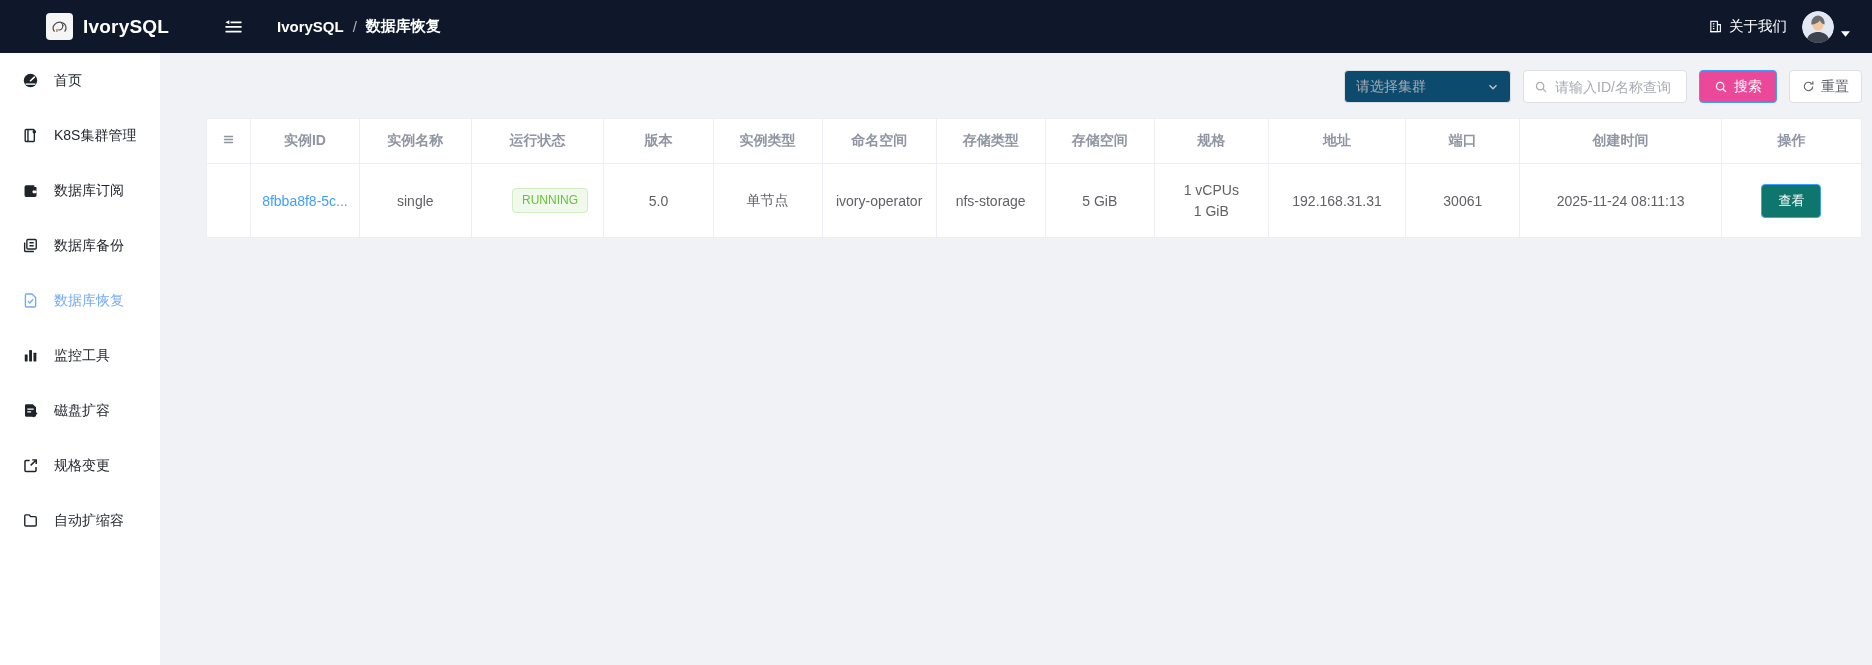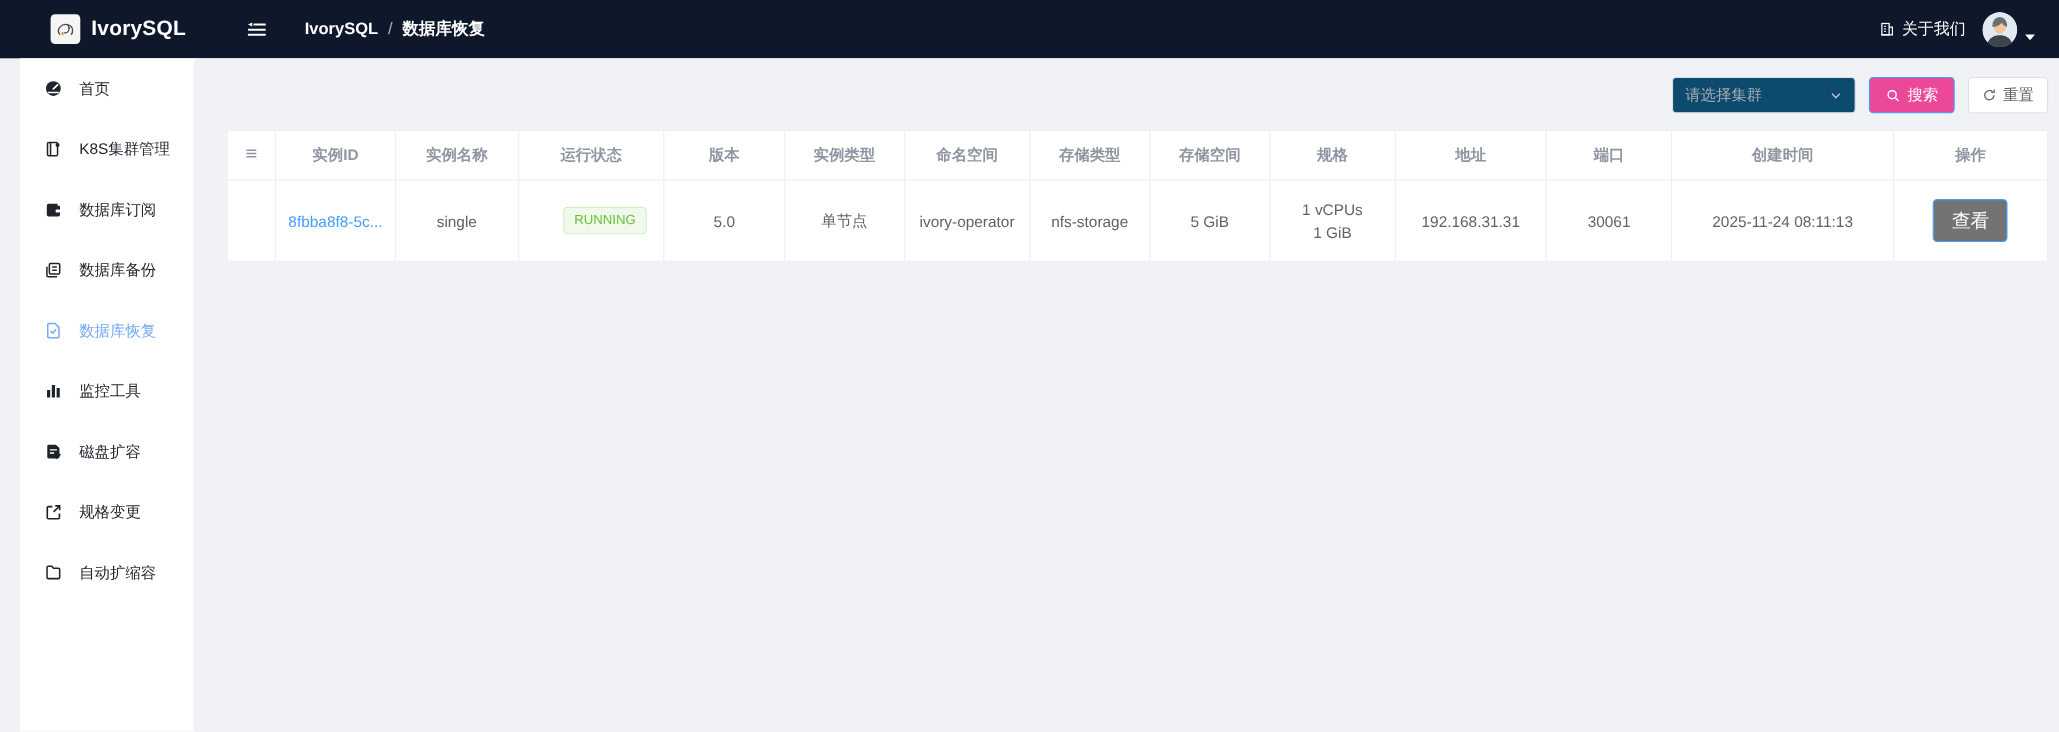--- a/index.html
+++ b/index.html
@@ -13,21 +13,21 @@
   .brand-text { font-size:19px; font-weight:700; letter-spacing:.2px; white-space:nowrap; }
   .fold-btn { margin-left:44px; background:none; border:none; cursor:pointer; display:flex; align-items:center; padding:4px; }
   .breadcrumb { margin-left:30px; display:flex; align-items:center; gap:9px; font-size:15px; font-weight:700; white-space:nowrap; }
   .bc-sep { color:rgba(255,255,255,.65); font-weight:400; }
   .nav-right { margin-left:auto; display:flex; align-items:center; gap:15px; padding-right:22px; }
   .about { display:flex; align-items:center; gap:6px; font-size:14.5px; cursor:pointer; white-space:nowrap; }
   .avatar { width:32px; height:32px; border-radius:50%; overflow:hidden; cursor:pointer; flex:0 0 auto; }
   .nav-caret { align-self:flex-end; margin-bottom:6px; margin-left:-8px; cursor:pointer; display:flex; }
 
   
-  .sidebar { position:absolute; top:53px; left:18px; bottom:0; width:160px; background:#fff;text-align:center; }
+  .sidebar { position:absolute; top:53px; left:0; bottom:0; width:160px; background:#fff;text-align:center; }
   .side-item { height:55px; display:flex; align-items:center; gap:15px; padding-left:22px; font-size:14px; color:#1f232b; cursor:pointer; }
   .side-item .s-icon { width:17px; height:17px; display:flex; align-items:center; justify-content:center; flex:0 0 auto; }
   .side-item.active { color:#74aaf7; }
 
   
   .content { position:absolute; left:176px; top:53px; right:0; bottom:0; background:#f0f2f5; padding:17px 10px 0 30px; }
   .filter-row { display:flex; justify-content:flex-end; align-items:center; gap:12px; margin-bottom:15px; }
   .select-box { width:167px; height:33px; background:#0c4a6e; border:1px solid #dcdfe6; border-radius:4px; display:flex; align-items:center; justify-content:space-between; padding:0 11px; color:#a8abb2; font-size:14px; cursor:pointer; }
   .search-box { width:164px; height:33px; background:#fff; border:1px solid #dcdfe6; border-radius:4px; display:flex; align-items:center; gap:7px; padding:0 10px; color:#a8abb2; }
   .search-box input { border:none; outline:none; width:100%; font-size:14px; color:#606266; background:transparent; }
@@ -37,21 +37,21 @@
   .btn-default { background:#fff; border:1px solid #dcdfe6; color:#606266; padding:0 12px; }
 
   
   .table-wrap { background:#fff; }
   table { width:100%; border-collapse:collapse; table-layout:fixed; background:#fff; }
   th, td { border:1px solid #ebeef5; text-align:center; vertical-align:middle; padding:4px; }
   th { height:45px; font-size:14px; color:#8f95a3; font-weight:700; background:#fff; }
   td { height:74px; font-size:14px; color:#606266; }
   .link { color:#409eff; cursor:pointer; white-space:nowrap; }
   .tag-success { display:inline-block; padding:4px 9px; font-size:12px; line-height:1.2; color:#67c23a; background:#f0f9eb; border:1px solid #d3edc3; border-radius:4px;margin-left:25px; }
-  .view-btn { background:#737373; border:1px solid #409eff; color:#fff; border-radius:4px; padding:7px 16px; font-size:17px; cursor:pointer; font-family:inherit; }
+  .view-btn { background:#0f766e; border:1px solid #409eff; color:#fff; border-radius:4px; padding:7px 16px; font-size:13px; cursor:pointer; font-family:inherit; }
   .spec-cell div { line-height:21px; }
 </style>
 </head>
 <body>
 
 <div class="app">
 
   <header class="navbar">
     <div class="brand">
       <span class="logo-box">
@@ -195,20 +195,29 @@
   <main class="content">
 
     <div class="filter-row">
       <div class="select-box">
         <span>请选择集群</span>
         <span style="display:flex;">
           <svg width="12" height="12" viewBox="0 0 12 12" fill="none" stroke="#c0c4cc" stroke-width="1.4">
               <path d="M2.5 4.3 6 7.8l3.5-3.5"></path>
             </svg>
         </span>
+      </div>
+      <div class="search-box">
+        <span style="display:flex;">
+          <svg width="14" height="14" viewBox="0 0 16 16" fill="none" stroke="#a8abb2" stroke-width="1.4">
+              <circle cx="7" cy="7" r="4.2"></circle>
+              <path d="M10.2 10.2 13.6 13.6"></path>
+            </svg>
+        </span>
+        <input type="text" placeholder="请输入ID/名称查询" style="">
       </div>
       <button class="btn btn-primary">
         <span style="display:flex;">
           <svg width="14" height="14" viewBox="0 0 16 16" fill="none" stroke="#fff" stroke-width="1.5">
               <circle cx="7" cy="7" r="4.2"></circle>
               <path d="M10.2 10.2 13.6 13.6"></path>
             </svg>
         </span>
         <span>搜索</span>
       </button>

